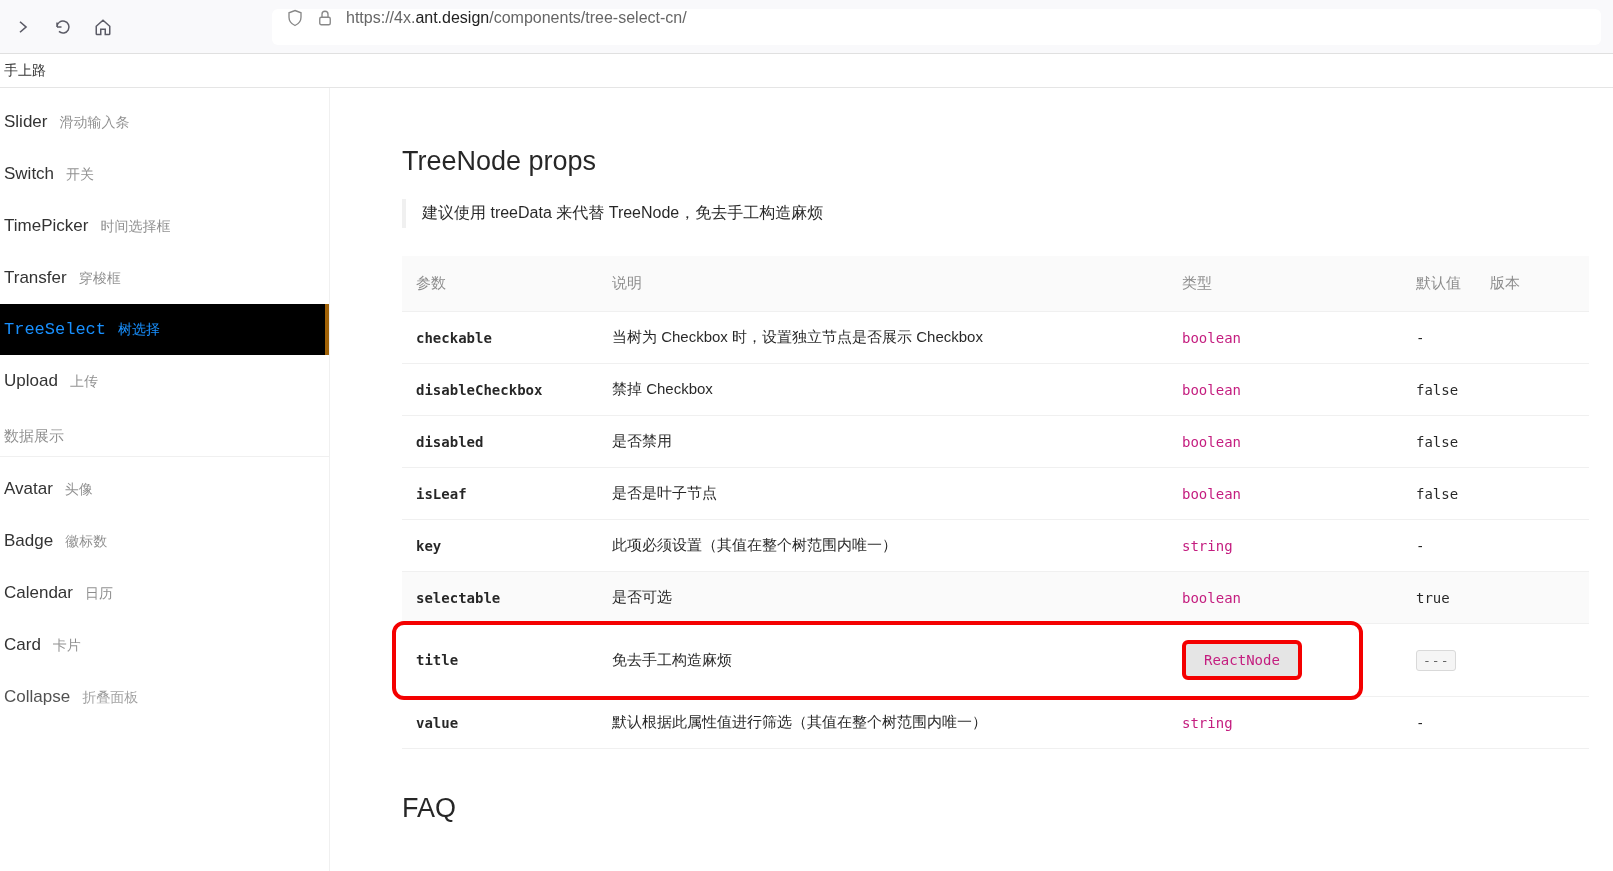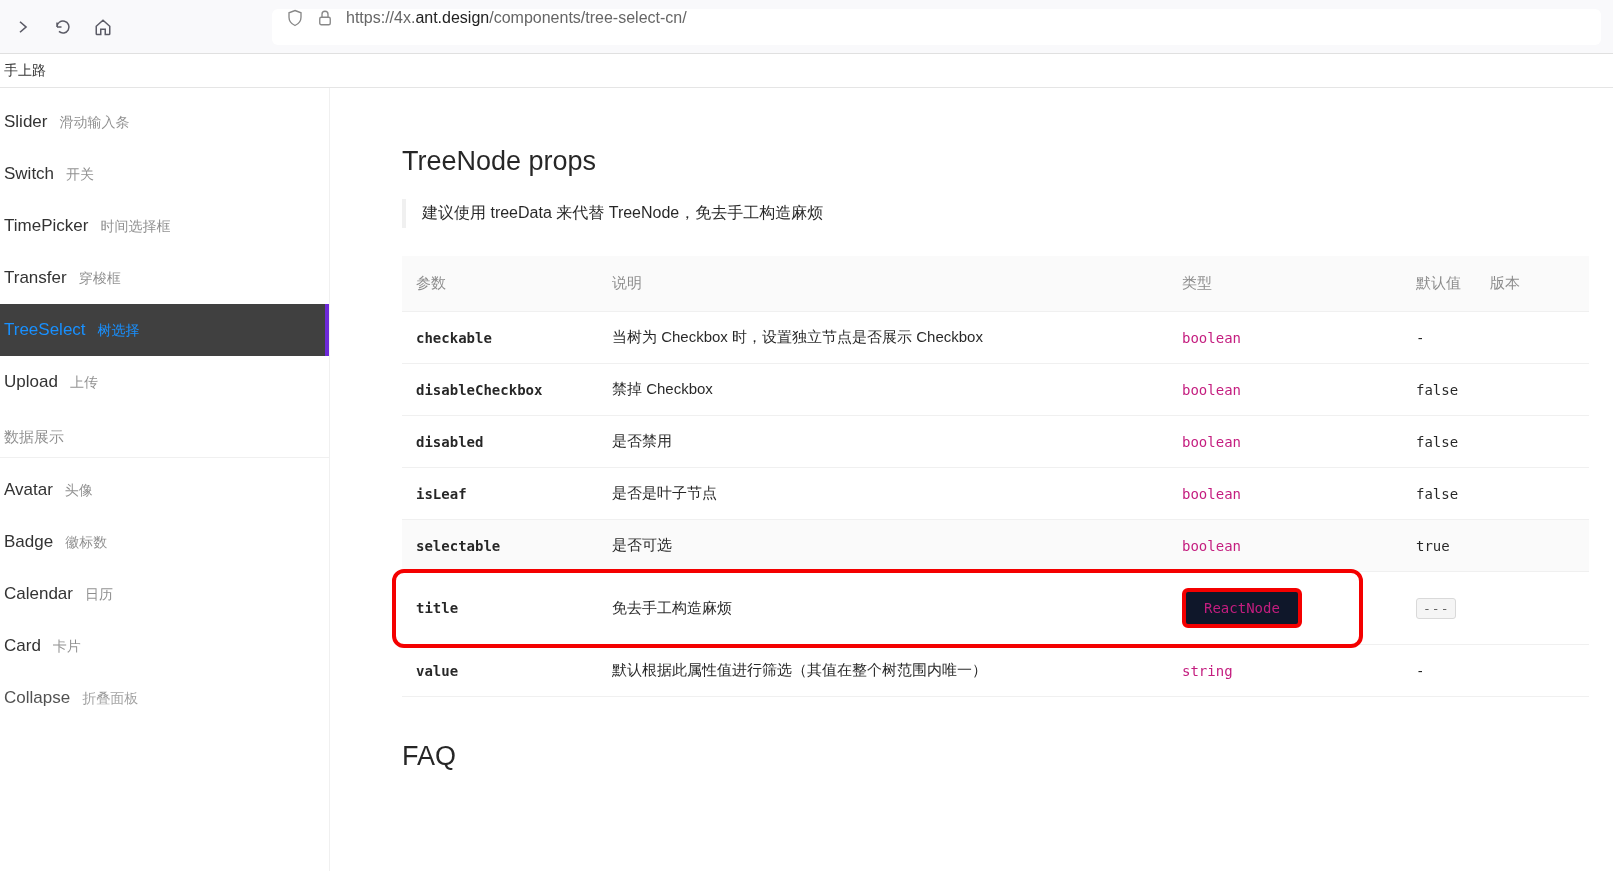--- a/index.html
+++ b/index.html
@@ -72,23 +72,24 @@
     font-size: 17px;
     color: rgba(0,0,0,.85);
     display: flex;
     align-items: baseline;
     gap: 12px;
     cursor: pointer;
   }
   .side-item .en { color: #333; }
   .side-item .cn { font-size: 14px; color: rgba(0,0,0,.45); }
   .side-item.active {
-    background: #404040;
+    background: #000000;
     color: #1890ff;
-    border-right: 4px solid #6d28d9;
+    border-right: 4px solid #a16207;
+    font-family: Liberation Mono, monospace;
   }
   .side-item.active .en { color: #1890ff; }
   .side-item.active .cn { color: #1890ff; }
   .side-group-title {
     font-size: 15px;
     color: rgba(0,0,0,.45);
     padding: 20px 0 10px 4px;
     border-bottom: 1px solid #f0f0f0;
     margin-bottom: 6px;
   }
@@ -154,21 +155,21 @@
     border-radius: 12px;
     pointer-events: none;
   }
   .type-highlight {
     display: inline-block;
     border: 4px solid #f40000;
     border-radius: 6px;
     padding: 8px 18px;
     position: relative;
     z-index: 2;
-    background: #0f172a;
+    background: #e5e5e5;
   }
   .def-pill {
     display: inline-block;
     background: #f5f5f5;
     border: 1px solid #d9d9d9;
     border-radius: 3px;
     padding: 2px 6px;
     font-family: Consolas, Monaco, monospace;
     font-size: 13px;
     color: #666;
@@ -317,20 +318,27 @@
           <td class="def">false</td>
           <td></td>
         </tr>
         <tr>
           <td class="param">isLeaf</td>
           <td>是否是叶子节点</td>
           <td class="type">boolean</td>
           <td class="def">false</td>
           <td></td>
         </tr>
+        <tr>
+          <td class="param">key</td>
+          <td>此项必须设置（其值在整个树范围内唯一）</td>
+          <td class="type">string</td>
+          <td class="def">-</td>
+          <td></td>
+        </tr>
         <tr class="zebra">
           <td class="param">selectable</td>
           <td>是否可选</td>
           <td class="type">boolean</td>
           <td class="def">true</td>
           <td></td>
         </tr>
         <tr class="row-highlight">
           <td class="param">title</td>
           <td>免去手工构造麻烦</td>

